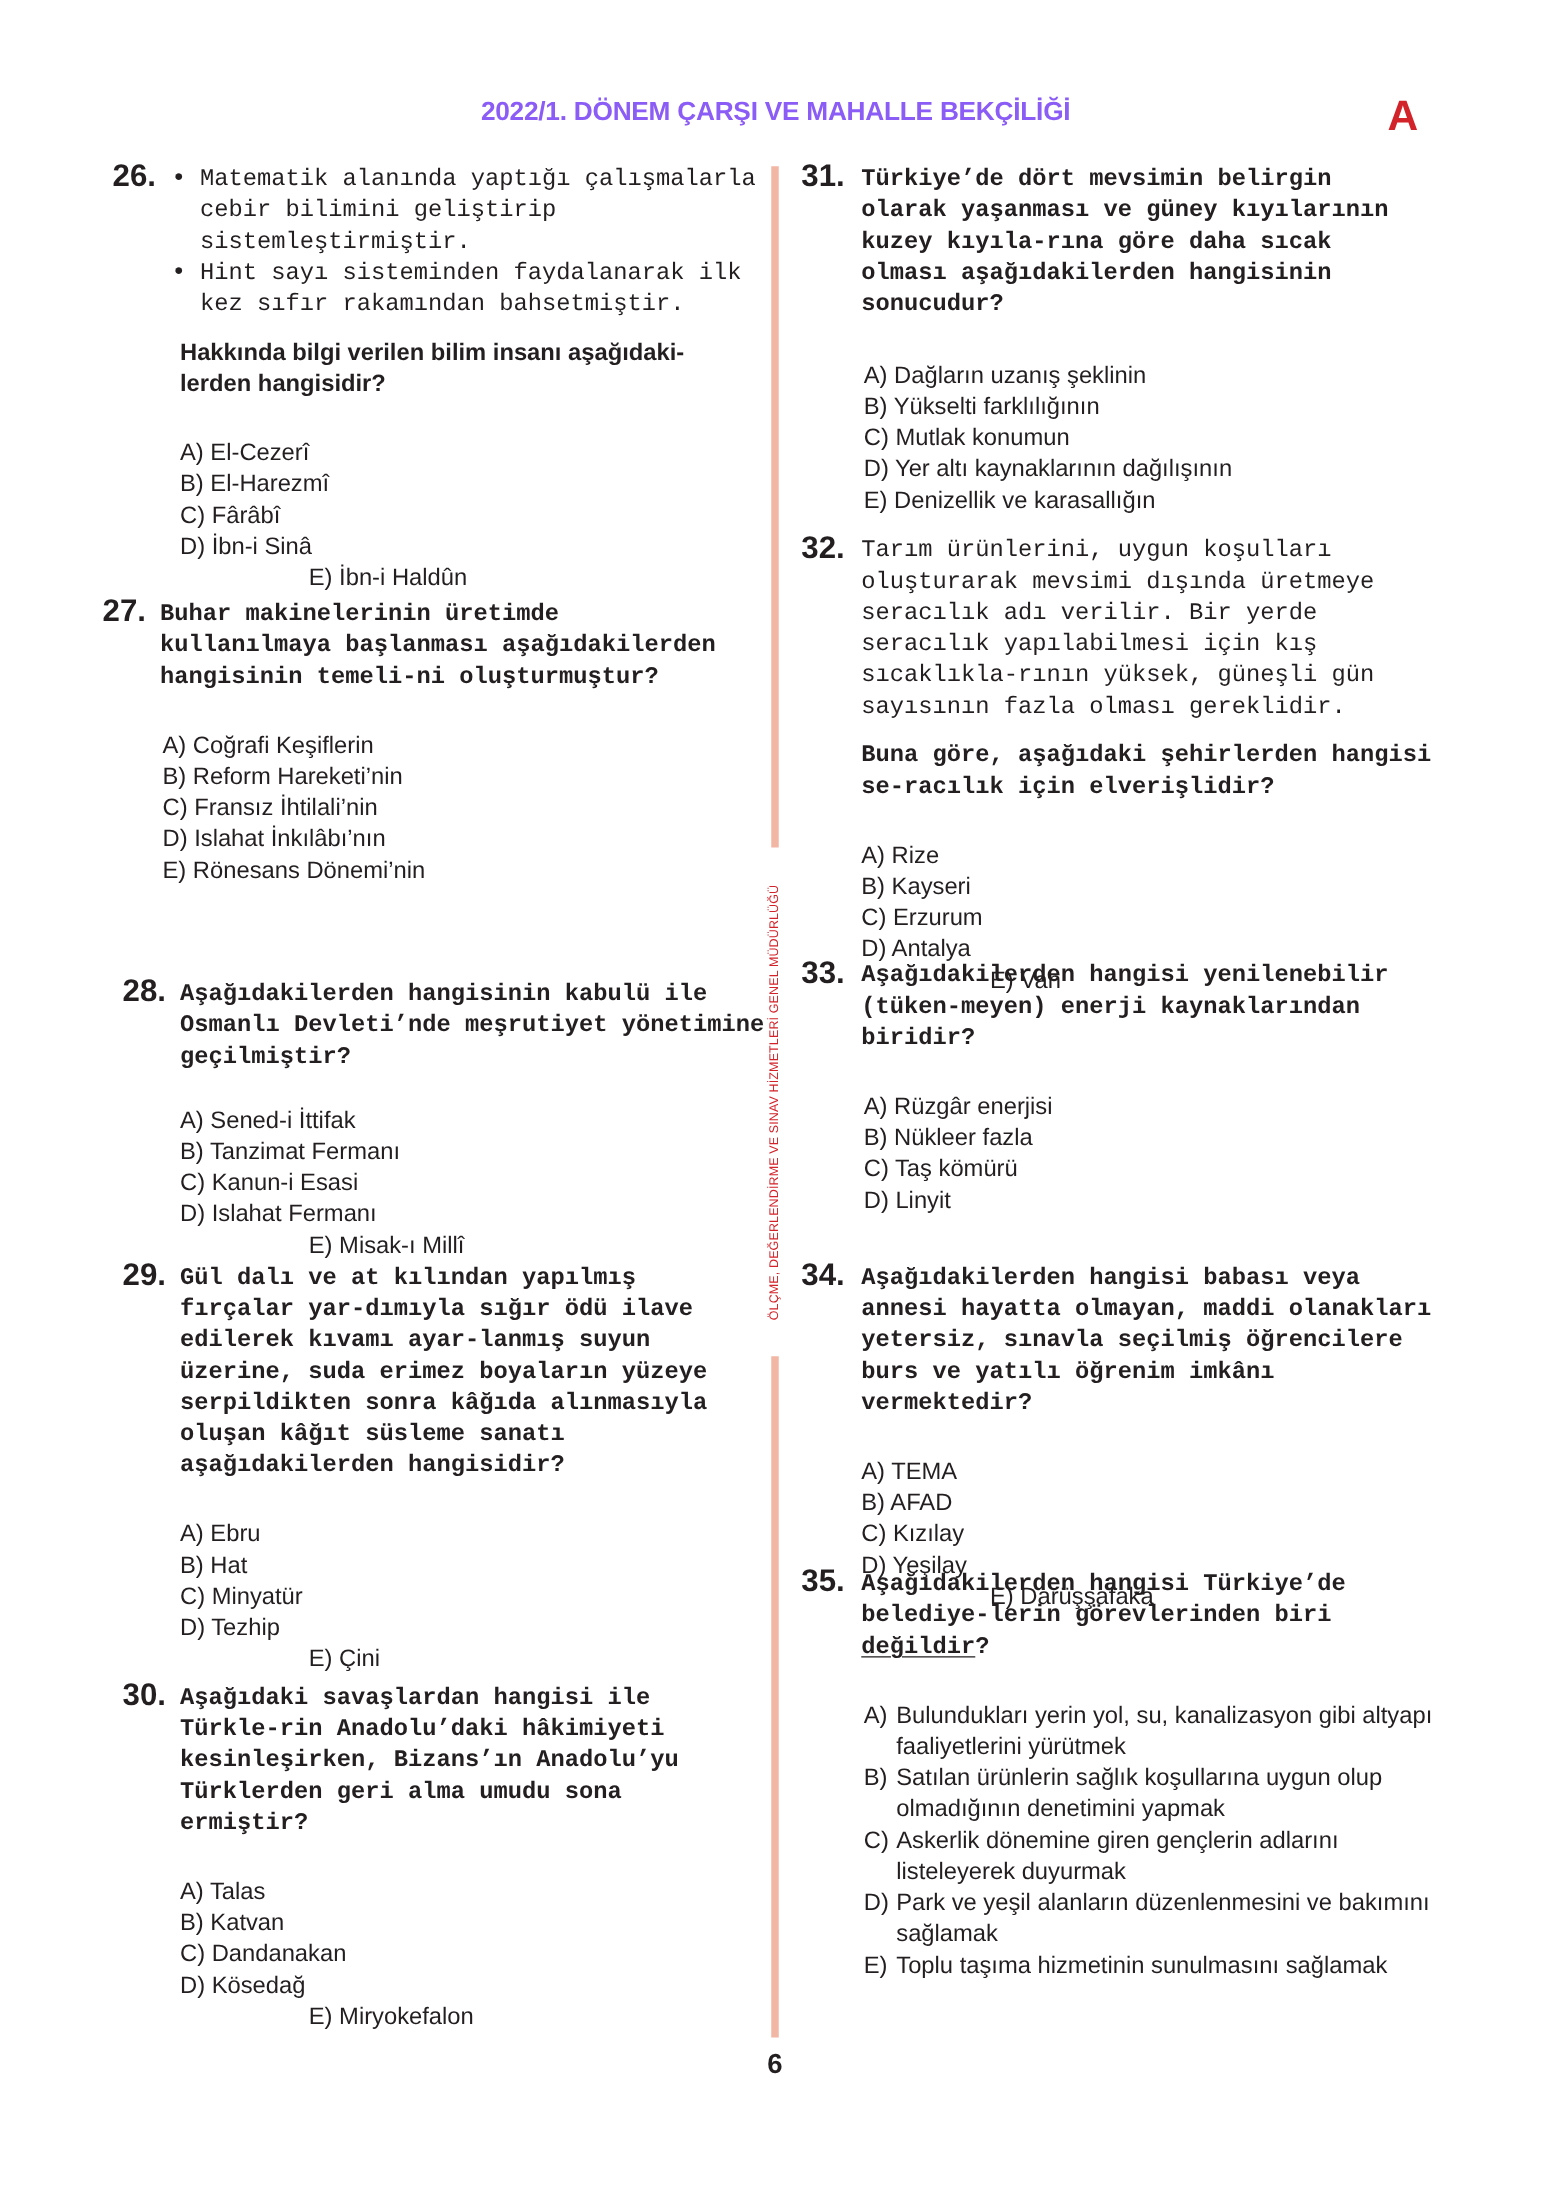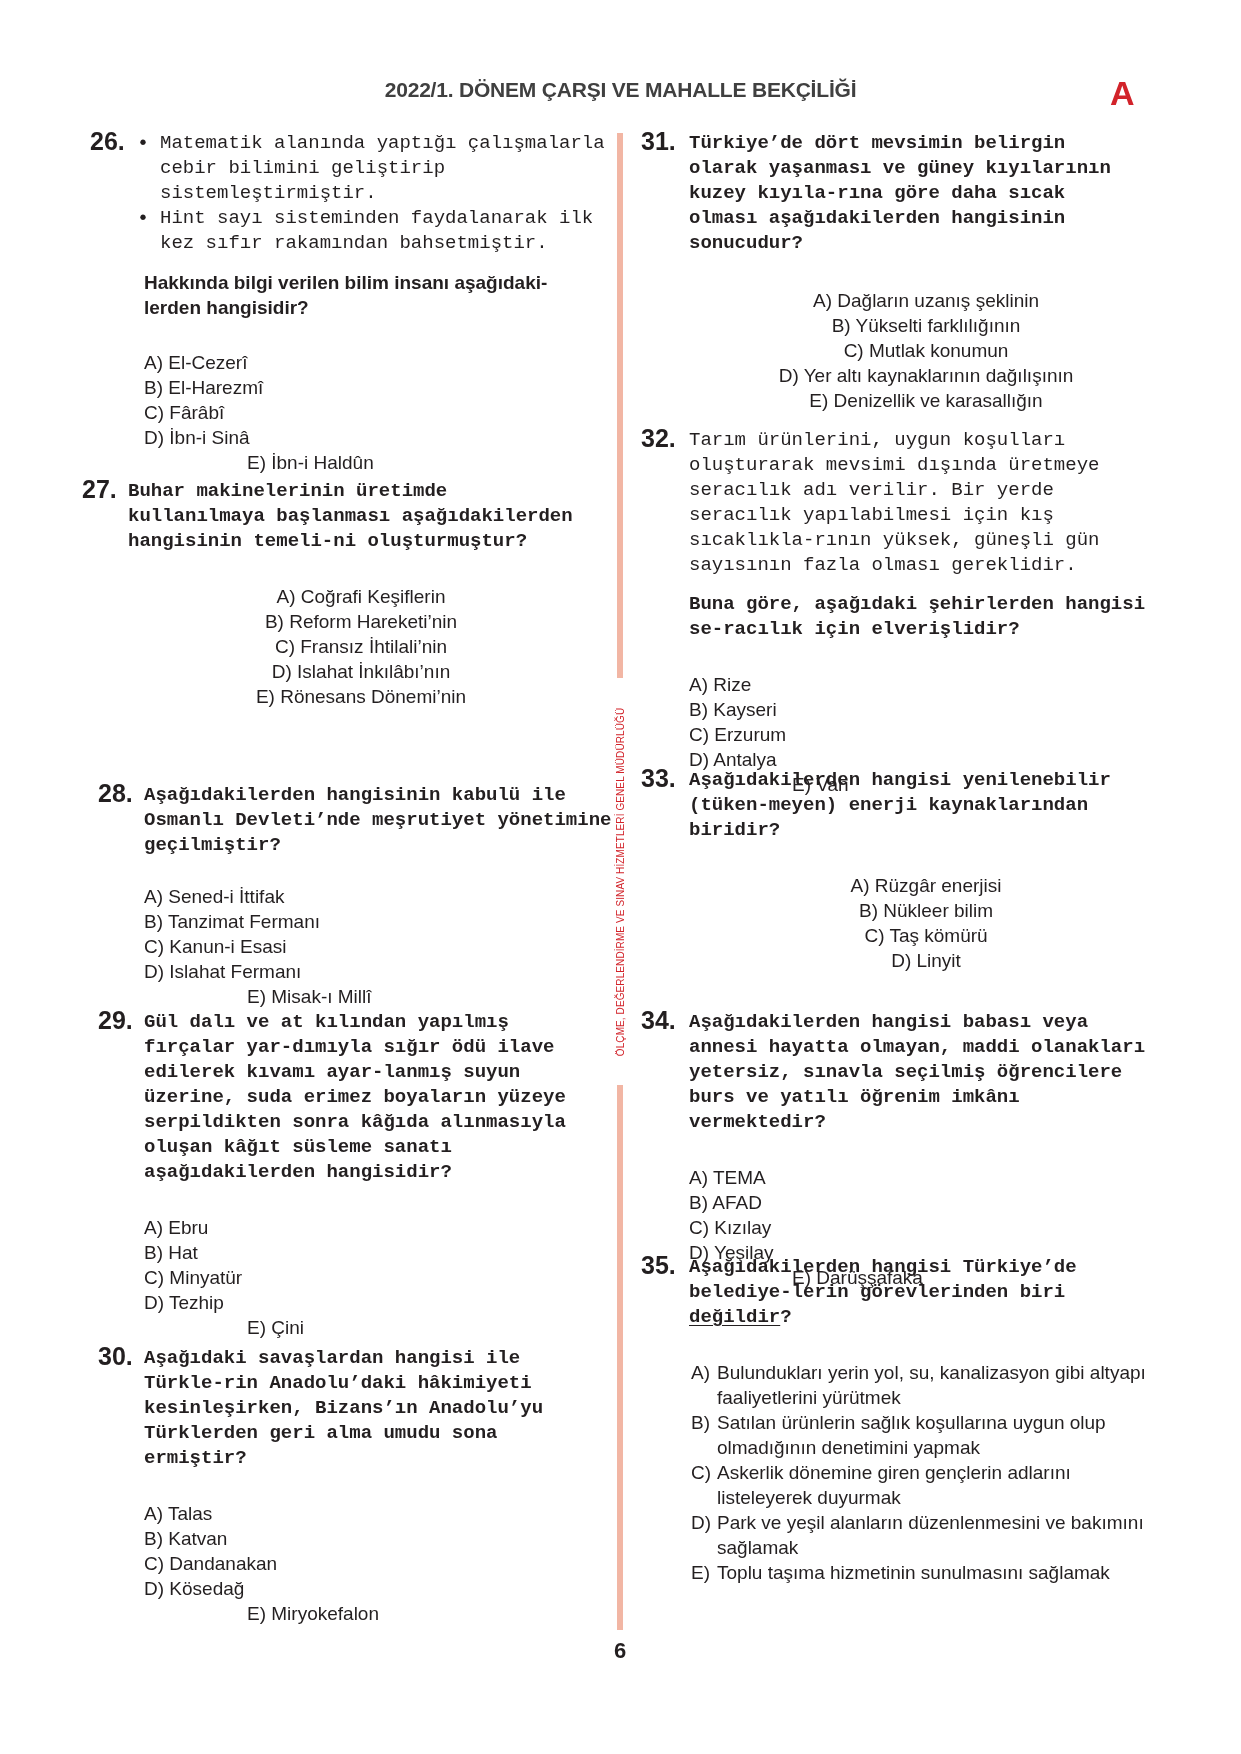--- a/index.html
+++ b/index.html
@@ -2,21 +2,21 @@
 <html><head>
 <meta charset="utf-8">
 <style>
   html, body { margin: 0; padding: 0; background: #ffffff; }
   body {
     width: 1241px; height: 1754px; position: relative; overflow: hidden;
     font-family: "Liberation Sans", sans-serif; color: #231f20;
   }
   .header-title {
     position: absolute; left: 0; width: 1241px; top: 78px;
-    text-align: center; font-weight: bold; font-size: 21px; color: #404040;
+    text-align: center; font-weight: bold; font-size: 21px; color: #8b5cf6;
     letter-spacing: -0.2px;
   }
   .booklet-letter {
     position: absolute; left: 1110px; top: 74px; font-weight: bold;
     font-size: 34px; color: #d2232a;
   }
   .divider-top {
     position: absolute; left: 617px; top: 133px; width: 6px; height: 545px;
     background: #f2b6a4;
   }
@@ -39,21 +39,21 @@
   }
   .qbody { margin-left: 54px; font-family: Liberation Mono, monospace; }
   .bold { font-weight: bold; }
   .bullets { list-style: none; margin: 0; padding: 0; }
   .bullets li { position: relative; padding-left: 26px; }
   .bullets li::before {
     content: "\2022"; position: absolute; left: 3px; top: 0; font-size: 20px;
   }
   .stem { margin-top: 14px; }
   .options-list { margin-top: 31px; margin-left: 2px; }
-  .opt { display: block; text-align: center; }
+  .opt { display: block; }
   .opt-wrap { display: flex; }
   .opt-wrap .letter { width: 26px; flex: none; }
   .grid-opts { margin-top: 34px; width: 470px; }
   .grid-row { display: flex; flex-direction: column; }
   .grid-row .cell { width: 220px; }
   .grid-e { padding-left: 103px; }
   u { text-underline-offset: 3px; }
 </style>
 </head>
 <body>
@@ -174,21 +174,21 @@
     </div>
     <div class="grid-e">E) Van</div>
   </div>
 </div>
 
 <div class="question" style="left:641px; top:768px; width:520px;">
   <span class="qnum">33.</span>
   <div class="qbody bold" style="margin-left:48px; width:460px;">Aşağıdakilerden hangisi yenilenebilir (tüken-meyen) enerji kaynaklarından biridir?</div>
   <div class="options-list" style="margin-left:50px; margin-top:30px;">
     <span class="opt">A) Rüzgâr enerjisi</span>
-    <span class="opt">B) Nükleer bilim</span>
+    <span class="opt">B) Nükleer fazla</span>
     <span class="opt">C) Taş kömürü</span>
     <span class="opt">D) Linyit</span>
   </div>
 </div>
 
 <div class="question" style="left:641px; top:1010px; width:520px;">
   <span class="qnum">34.</span>
   <div class="qbody bold" style="margin-left:48px; width:460px;">Aşağıdakilerden hangisi babası veya annesi hayatta olmayan, maddi olanakları yetersiz, sınavla seçilmiş öğrencilere burs ve yatılı öğrenim imkânı vermektedir?</div>
   <div class="grid-opts" style="margin-left:48px; margin-top:30px;">
     <div class="grid-row">

